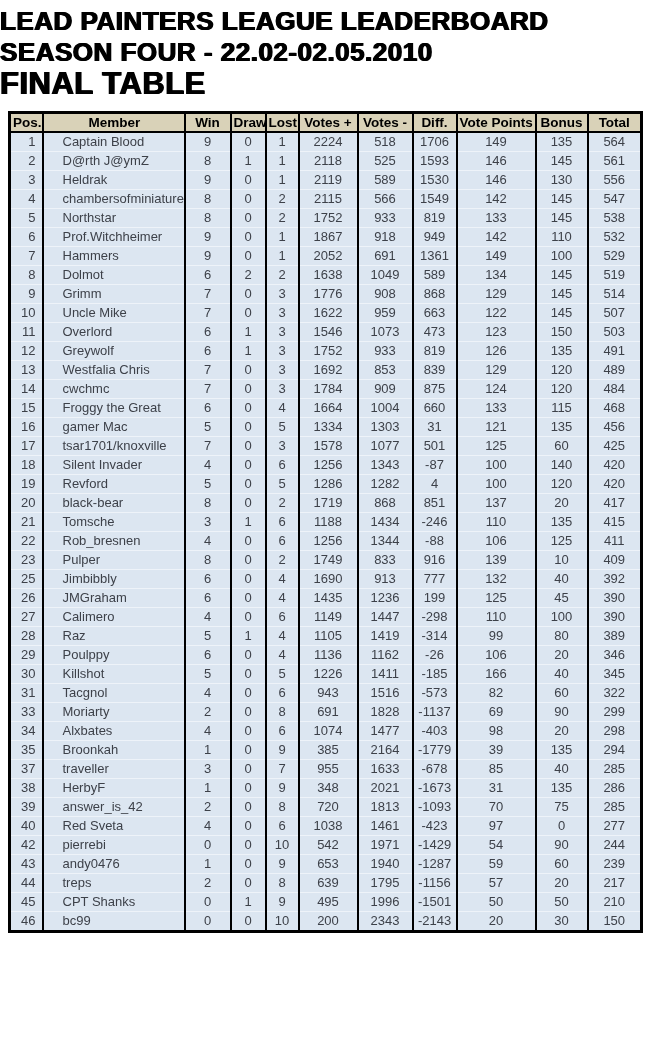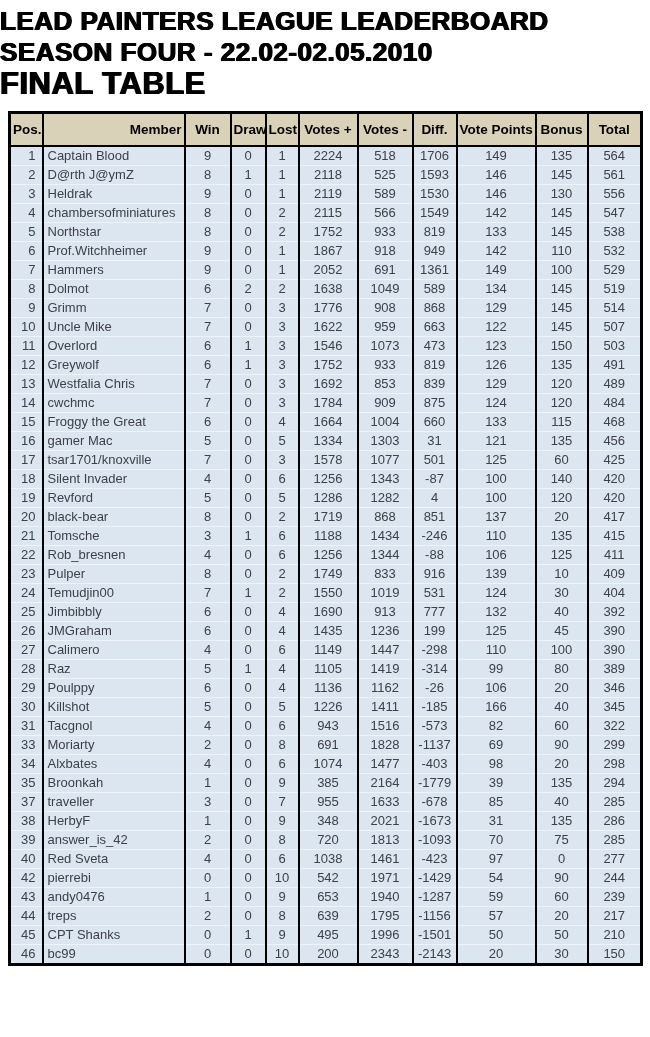--- a/index.html
+++ b/index.html
@@ -35,21 +35,21 @@
     margin:12px 0 0 8px;
     border:3px solid var(--border);
   }
   th{
     background:var(--header-bg);
     border-left:2px solid var(--border);
     border-bottom:2px solid var(--border);
     font-size:13.5px;
     font-weight:bold;
     color:#000;
-    height:33px;
+    height:19px;
     padding:0 2px;
     text-align:center;
     white-space:nowrap;
     overflow:hidden;
   }
   td{
     background:var(--row-bg);
     border-left:2px solid var(--border);
     border-top:1px solid var(--row-line);
     font-size:13px;
@@ -57,23 +57,23 @@
     height:18px;
     line-height:18px;
     padding:0 3px;
     text-align:center;
     white-space:nowrap;
     overflow:hidden;
   }
   tbody tr:first-child td{border-top:none;}
   th:first-child, td:first-child{border-left:none;}
   th.col-pos{text-align:left;}
-  th.col-member{text-align:right;padding-left:4px;}
+  th.col-member{text-align:center;padding-left:4px;}
   td.col-pos{text-align:right;padding-right:6px;}
-  td.col-member{text-align:left;padding-left:4px;margin-top:48px;}
+  td.col-member{text-align:left;padding-left:19px;margin-top:48px;}
 </style>
 </head>
 <body>
 
 <div class="page">
   <div class="title-block">
     <div class="title-line l1">LEAD PAINTERS LEAGUE LEADERBOARD</div>
     <div class="title-line l2">SEASON FOUR - 22.02-02.05.2010</div>
     <div class="title-line l3">FINAL TABLE</div>
   </div>
@@ -401,33 +401,20 @@
           <td class="col-draw">0</td>
           <td class="col-lost">2</td>
           <td class="col-votes_plus">1749</td>
           <td class="col-votes_minus">833</td>
           <td class="col-diff">916</td>
           <td class="col-vote_points">139</td>
           <td class="col-bonus">10</td>
           <td class="col-total">409</td>
         </tr>
         <tr>
-          <td class="col-pos">24</td>
-          <td class="col-member">Temudjin00</td>
-          <td class="col-win">7</td>
-          <td class="col-draw">1</td>
-          <td class="col-lost">2</td>
-          <td class="col-votes_plus">1550</td>
-          <td class="col-votes_minus">1019</td>
-          <td class="col-diff">531</td>
-          <td class="col-vote_points">124</td>
-          <td class="col-bonus">30</td>
-          <td class="col-total">404</td>
-        </tr>
-        <tr>
           <td class="col-pos">25</td>
           <td class="col-member">Jimbibbly</td>
           <td class="col-win">6</td>
           <td class="col-draw">0</td>
           <td class="col-lost">4</td>
           <td class="col-votes_plus">1690</td>
           <td class="col-votes_minus">913</td>
           <td class="col-diff">777</td>
           <td class="col-vote_points">132</td>
           <td class="col-bonus">40</td>

